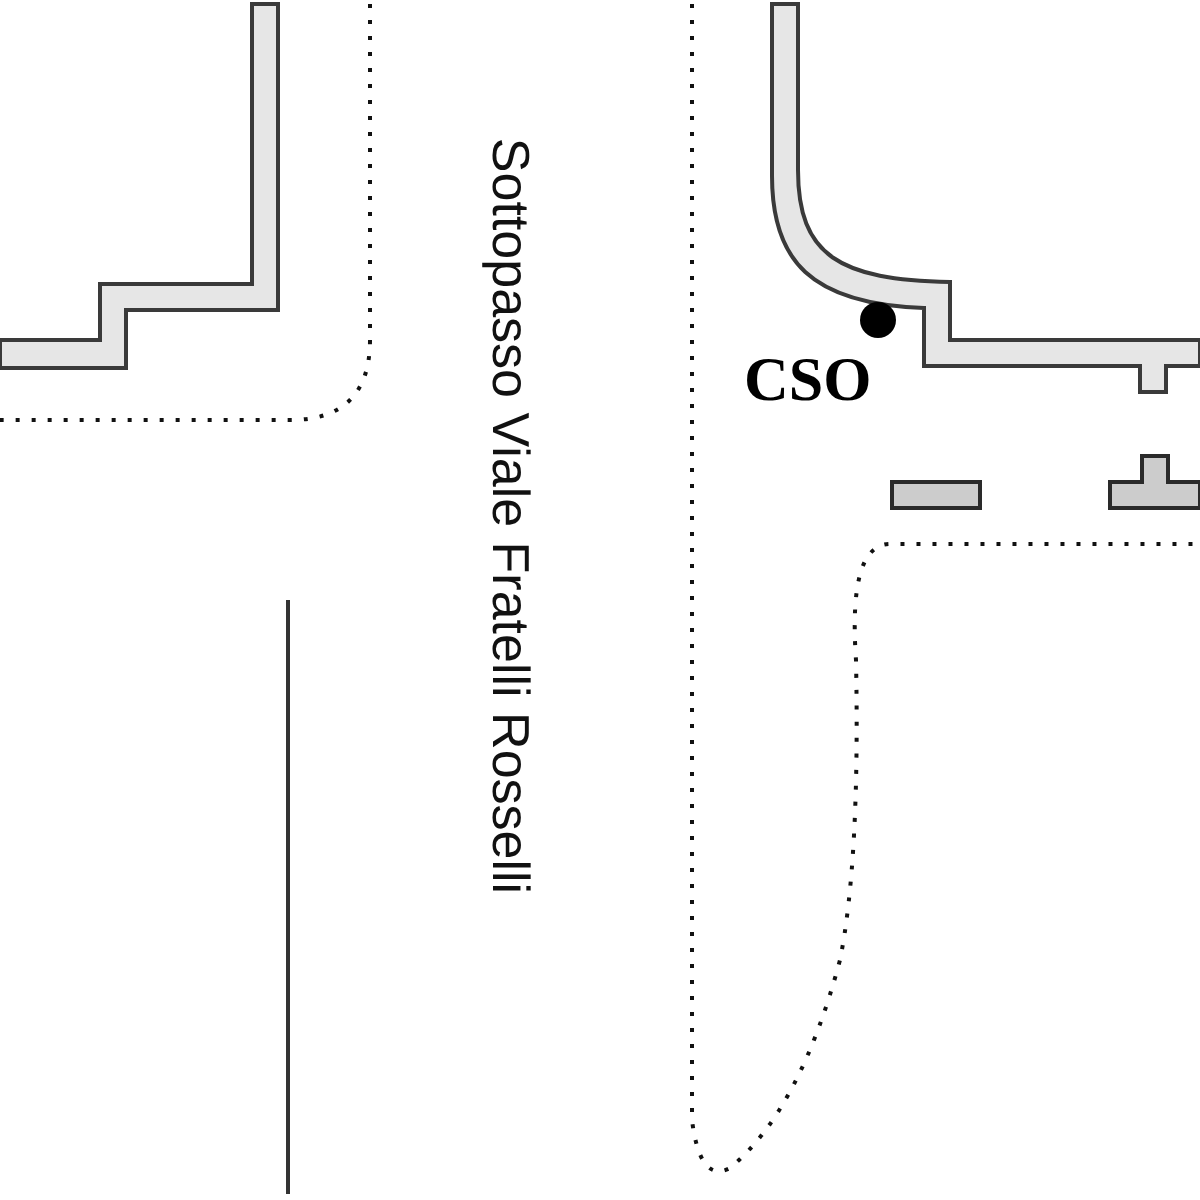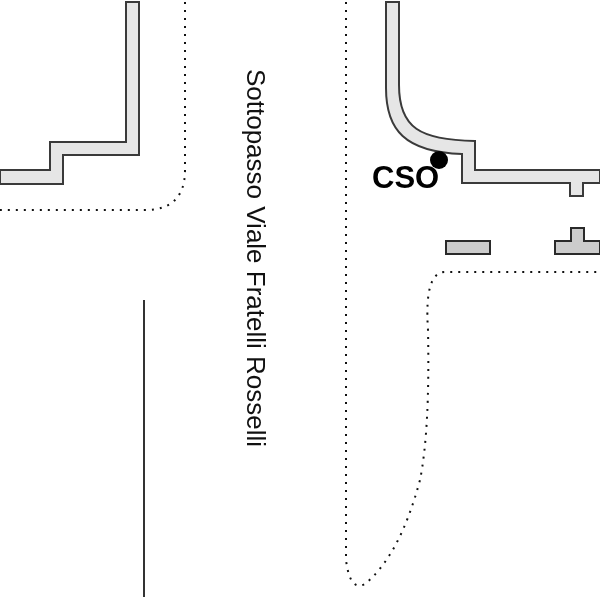--- a/index.html
+++ b/index.html
@@ -13,22 +13,22 @@
       position: absolute;
       left: 255px; top: 258px;
       transform: translate(-50%, -50%) rotate(90deg);
       white-space: nowrap;
       font-family: "Liberation Sans", sans-serif;
       font-size: 26px;
       color: #111111;
     }
     .cso-label {
       position: absolute;
-      left: 372px; top: 160px;
-      font-family: Liberation Sans, sans-serif;
+      left: 372px; top: 172px;
+      font-family: Liberation Serif, serif;
       font-weight: bold;
       font-size: 31px;
       color: #000000;
       letter-spacing: 0px;
     }
   </style>
 </head>
 <body>
 
 <svg id="map" viewBox="0 0 600 600" xmlns="http://www.w3.org/2000/svg">

